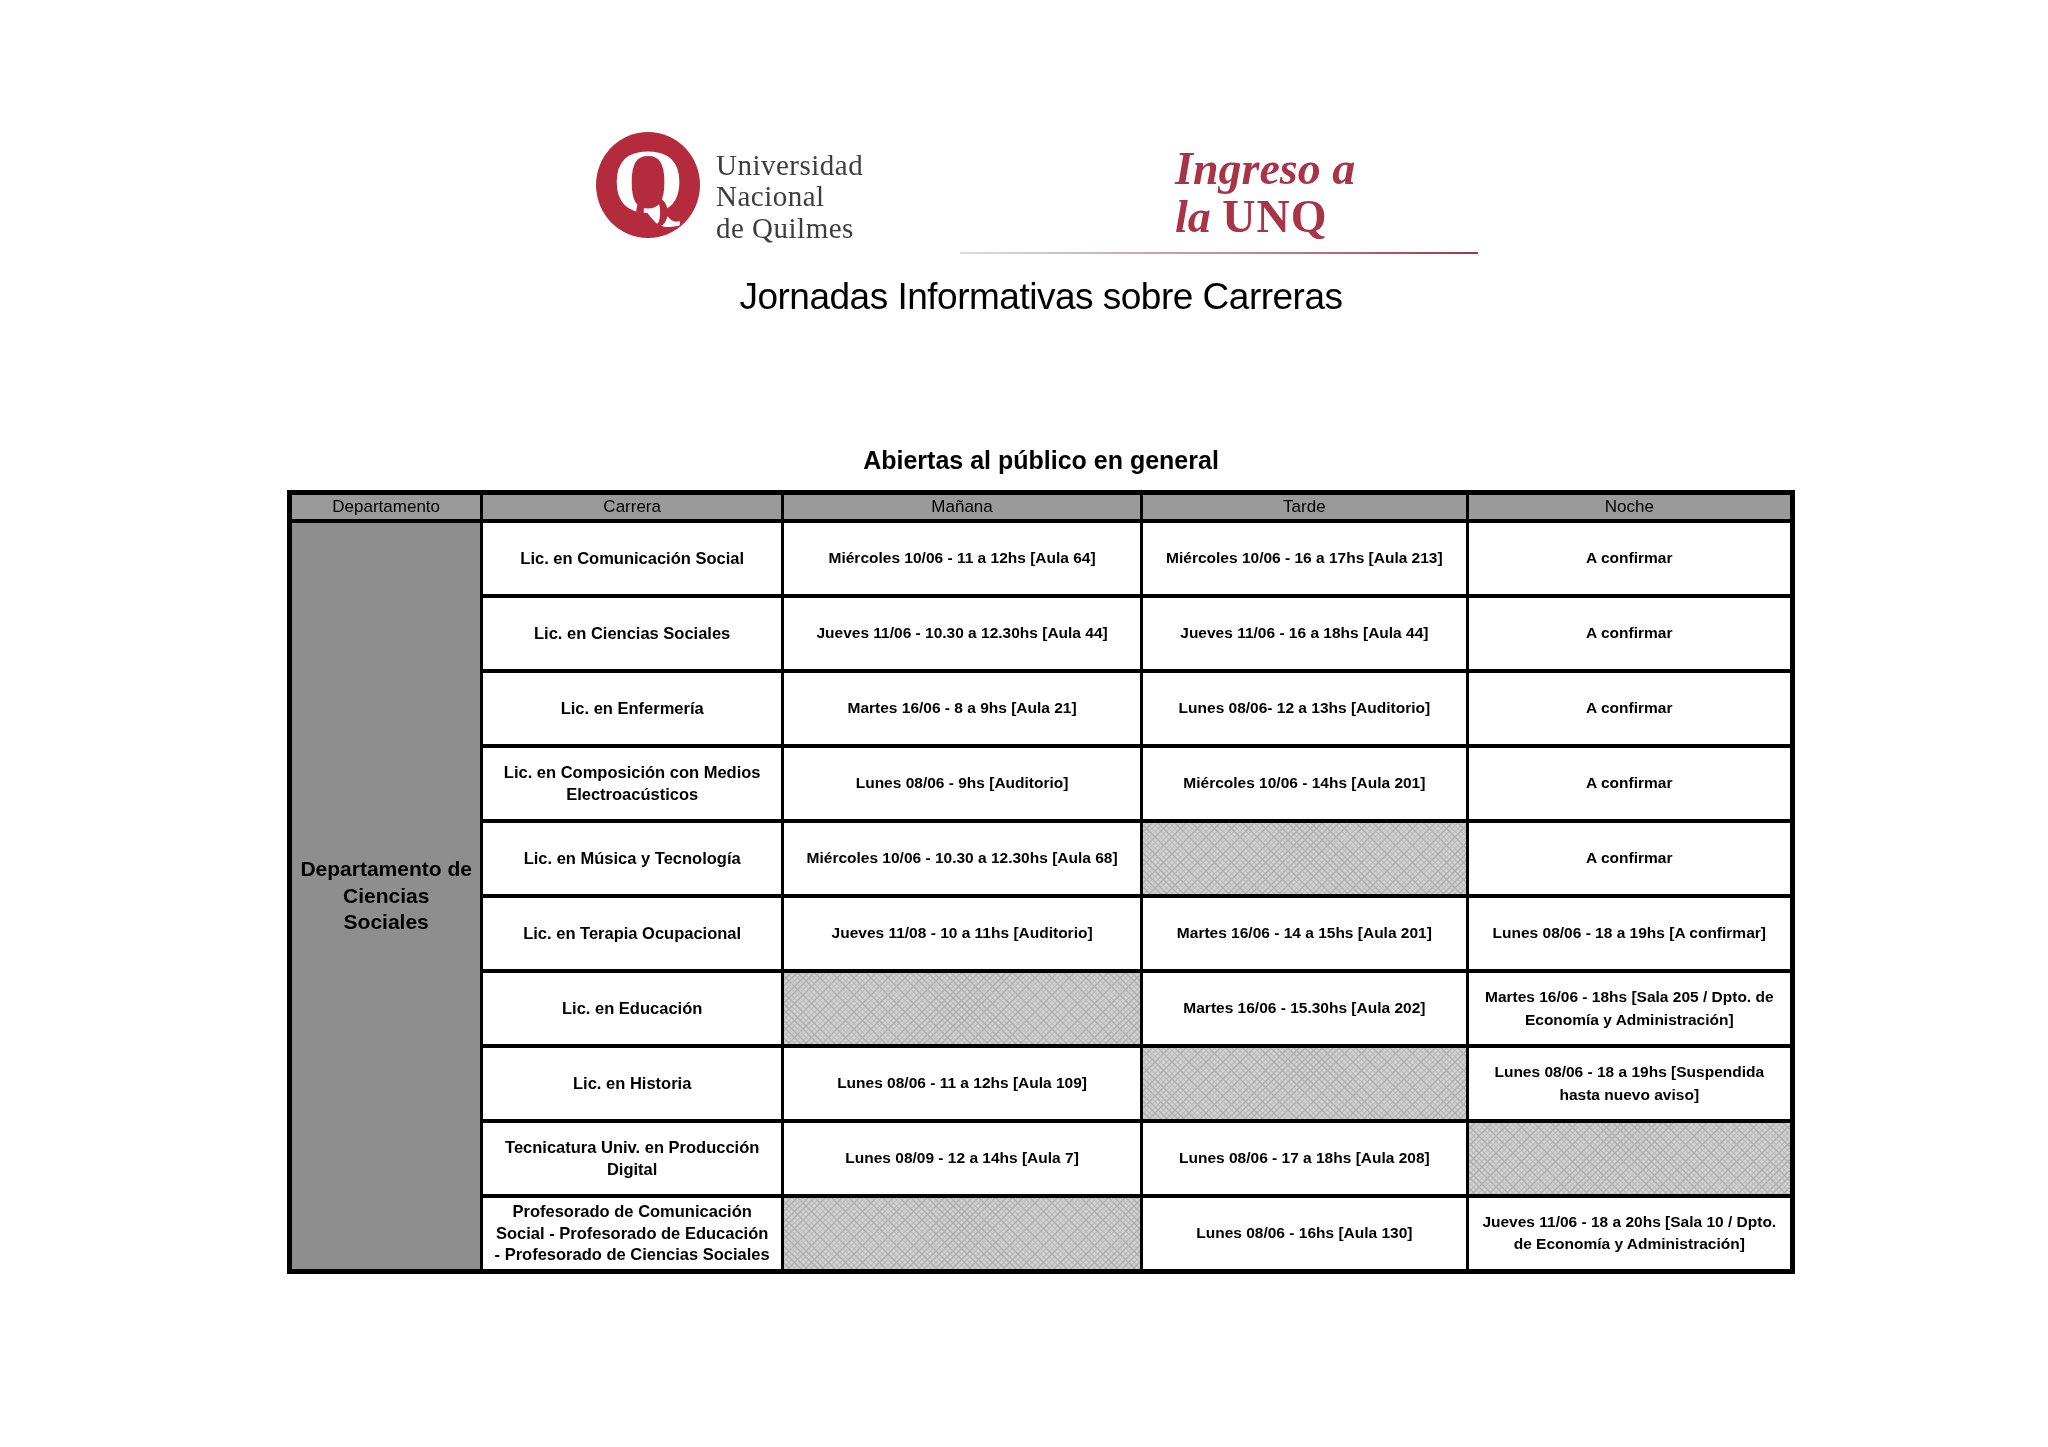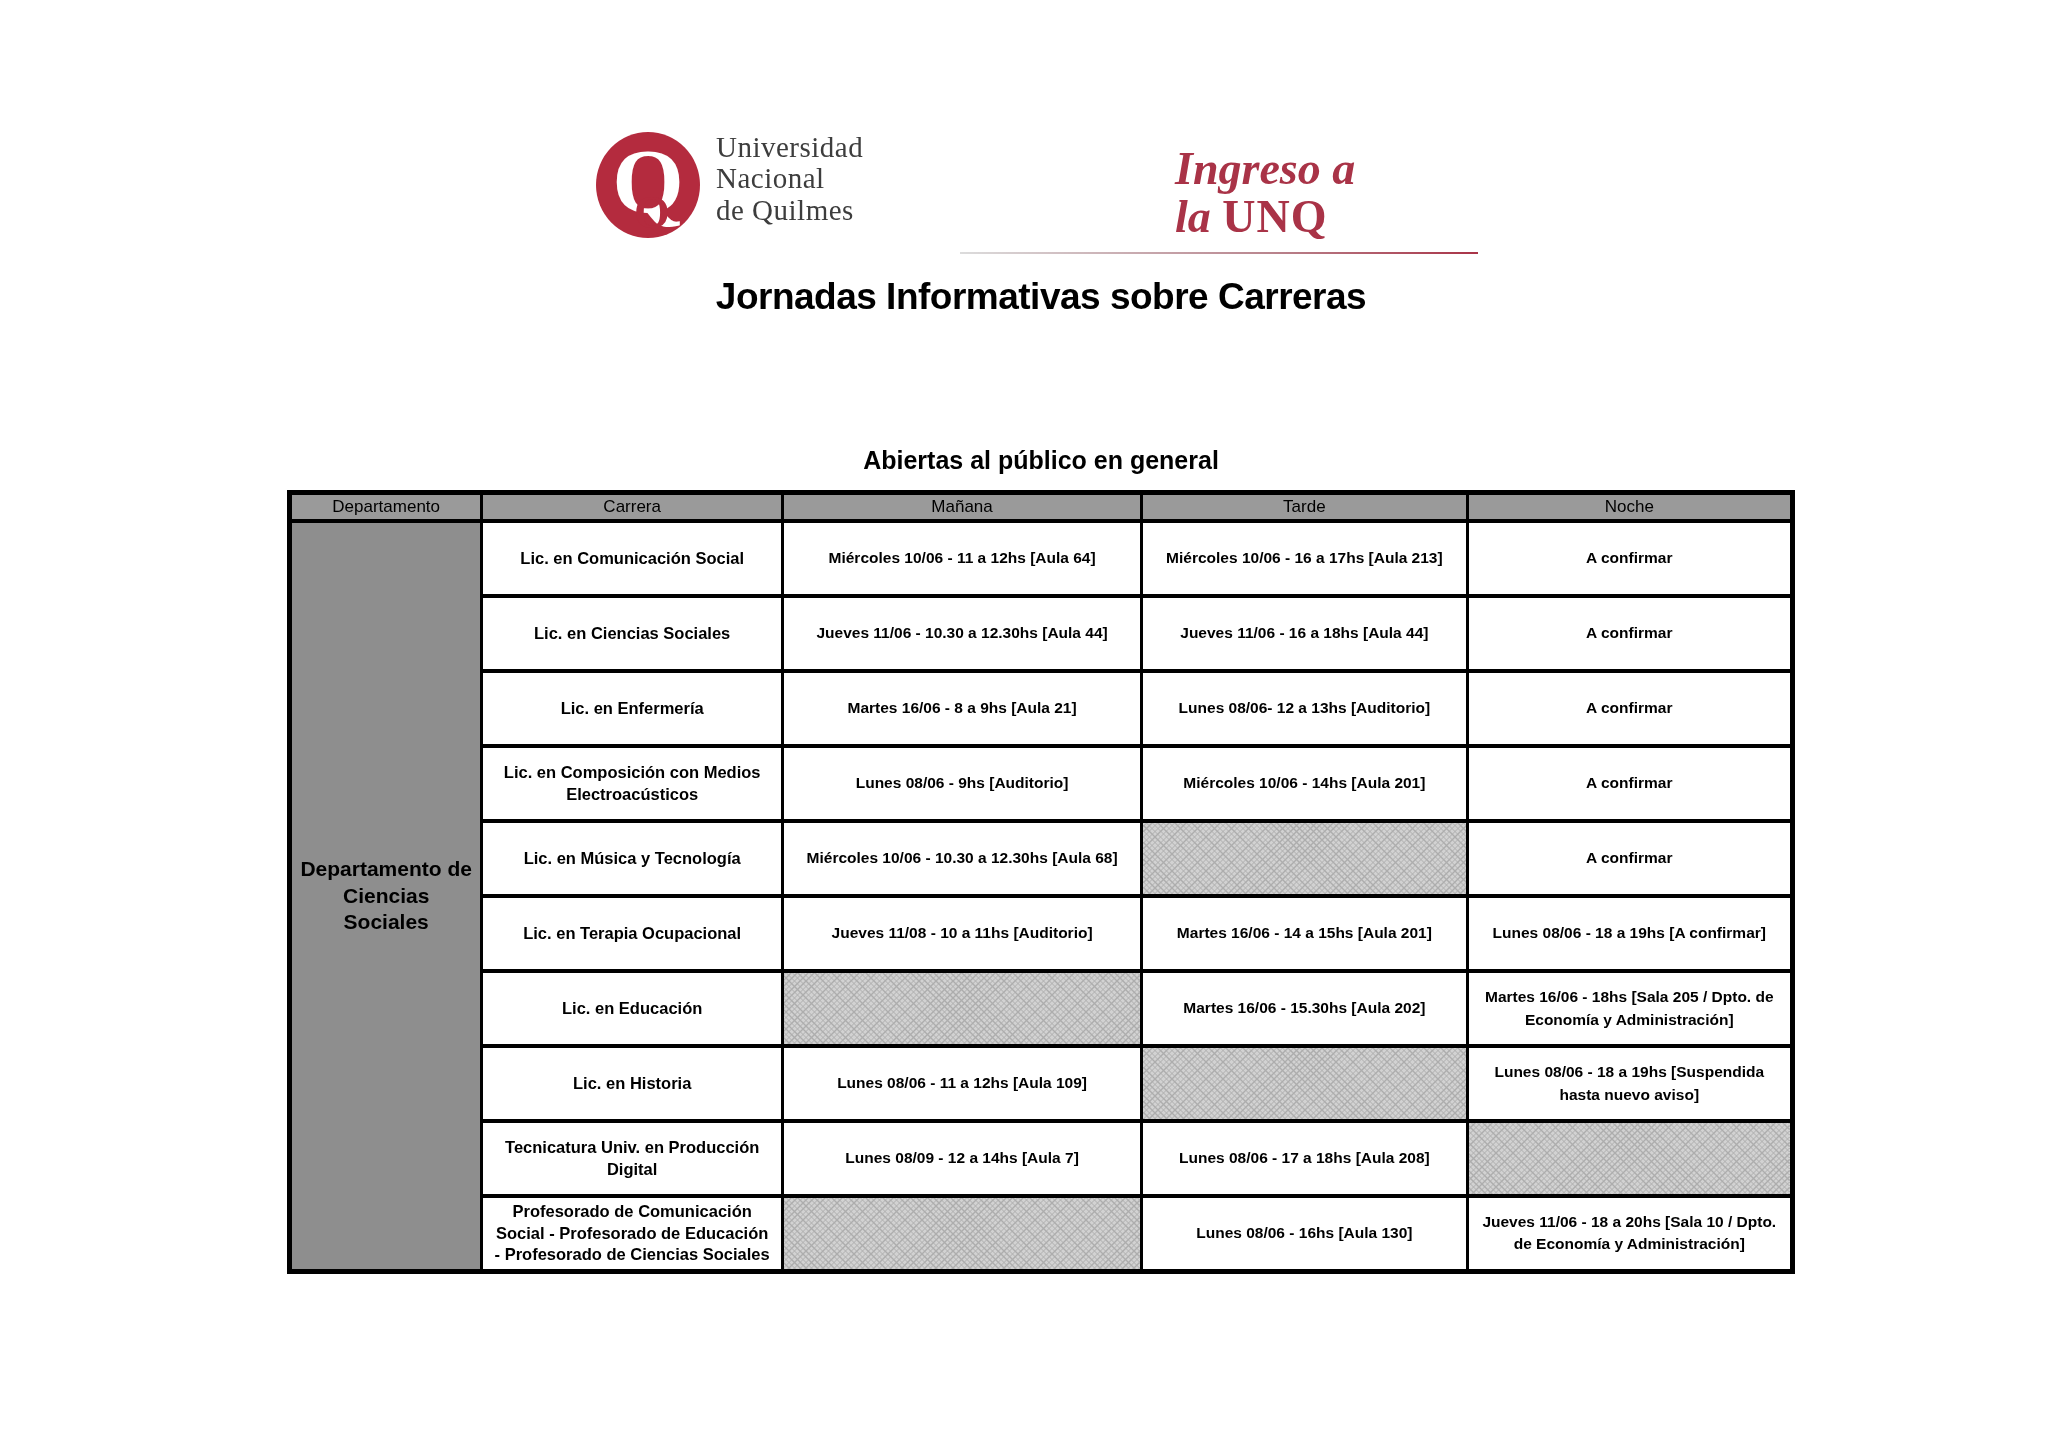--- a/index.html
+++ b/index.html
@@ -33,21 +33,21 @@
     display:flex;align-items:center;justify-content:center;
     font-family:"Liberation Serif","DejaVu Serif",serif;
     font-size:92px;font-weight:bold;color:#ffffff;line-height:1;
   }
   .logo-disc .smallQ{
     position:absolute;left:38px;top:58px;
     font-family:"Liberation Serif","DejaVu Serif",serif;
     font-size:46px;font-weight:bold;color:var(--brand-red);line-height:1;
   }
   .logo-text{
-    margin-left:16px;
+    margin-left:16px;margin-top:18px;
     font-family:"Liberation Serif","DejaVu Serif",serif;
     font-size:29px;line-height:1.08;color:#3d3d3d;letter-spacing:0.5px;
   }
 
   .ingreso{position:absolute;left:1175px;top:146px;width:310px;text-align:left;}
   .ingreso-line1{
     font-family:"Liberation Serif","DejaVu Serif",serif;
     font-style:italic;font-weight:bold;font-size:46px;line-height:1.0;
     color:var(--banner-red);
   }
@@ -58,21 +58,21 @@
   .ingreso-line2 .la{font-style:italic;font-weight:bold;}
   .ingreso-line2 .unq{font-weight:bold;letter-spacing:1px;}
   .ingreso-rule{
     position:absolute;left:960px;top:252px;width:518px;height:2px;
     background:linear-gradient(to right,#dcdcdc 0%,#b9848d 60%,var(--banner-red) 100%);
   }
 
   
   .page-title{
     position:absolute;left:287px;top:276px;width:1508px;
-    text-align:center;font-size:37px;font-weight:bold;letter-spacing:-0.5px;
+    text-align:center;font-size:37px;font-weight:normal;letter-spacing:-0.5px;
   }
   .notice-box{
     position:absolute;left:286px;top:344px;width:1508px;height:90px;
     border:3px solid #000;
     display:flex;align-items:center;justify-content:center;
     padding:4px 18px;
   }
   .notice-box .notice-text{
     font-size:23px;font-weight:bold;font-style:italic;
     text-align:center;line-height:1.55;max-width:1460px;

